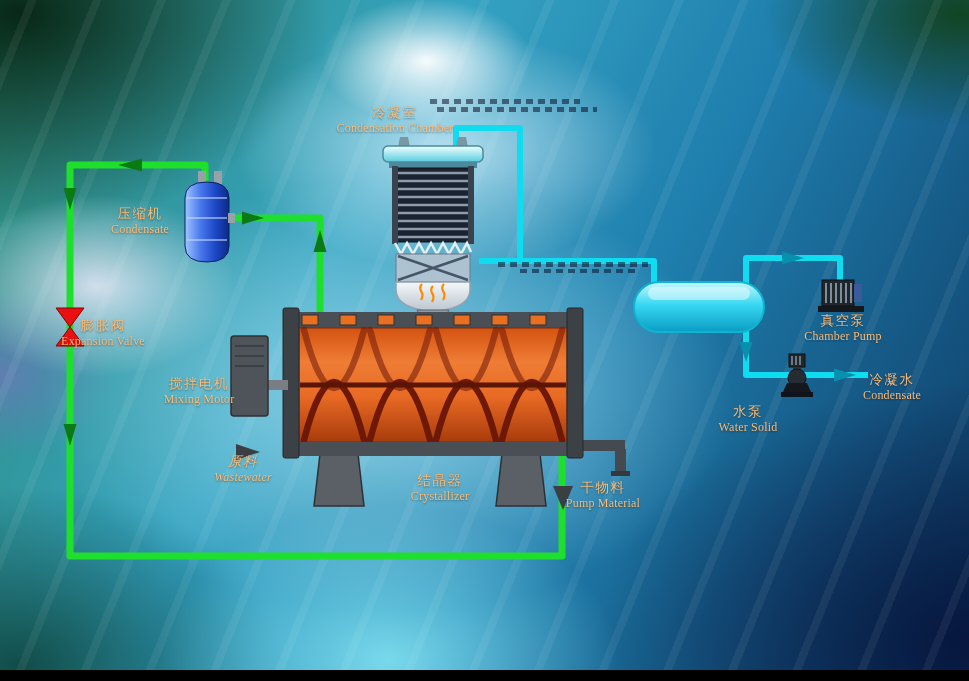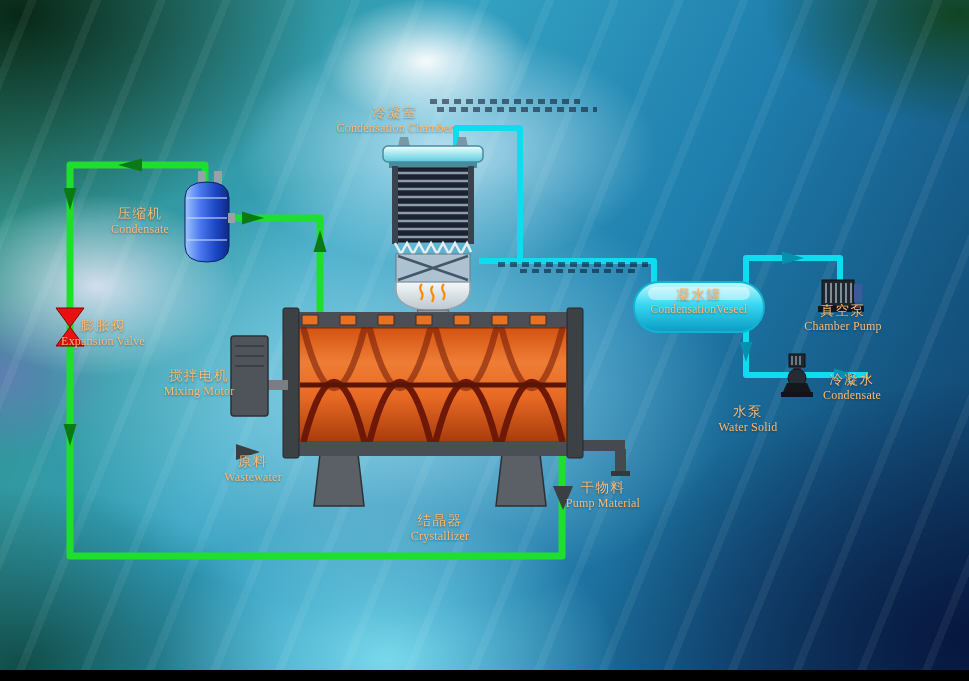--- a/index.html
+++ b/index.html
@@ -199,47 +199,43 @@
     <span class="en">Condensation Chamber</span>
   </div>
   <div class="lbl" style="left:140px; top:206px;">
     <span class="zh">压缩机</span>
     <span class="en">Condensate</span>
   </div>
   <div class="lbl" style="left:103px; top:318px;">
     <span class="zh">膨胀阀</span>
     <span class="en">Expansion Valve</span>
   </div>
-  <div class="lbl" style="left:199px; top:368px;">
+  <div class="lbl" style="left:199px; top:376px;">
     <span class="zh">搅拌电机</span>
     <span class="en">Mixing Motor</span>
   </div>
-  <div class="lbl" style="left:253px; top:454px;">
+  <div class="lbl" style="left:243px; top:454px;font-style:italic;">
     <span class="zh">原料</span>
     <span class="en">Wastewater</span>
   </div>
-  <div class="lbl" style="left:440px; top:473px;margin-top:40px;">
+  <div class="lbl" style="left:440px; top:473px;">
     <span class="zh">结晶器</span>
     <span class="en">Crystallizer</span>
   </div>
   <div class="lbl" style="left:603px; top:480px;">
     <span class="zh">干物料</span>
     <span class="en">Pump Material</span>
   </div>
-  <div class="lbl" style="left:699px; top:287px;">
-    <span class="zh">凝水罐</span>
-    <span class="en" style="font-size:11.5px;">CondensationVeseel</span>
-  </div>
-  <div class="lbl" style="left:843px; top:303px;">
+  <div class="lbl" style="left:843px; top:313px;">
     <span class="zh">真空泵</span>
     <span class="en">Chamber Pump</span>
   </div>
   <div class="lbl" style="left:748px; top:404px;">
     <span class="zh">水泵</span>
     <span class="en">Water Solid</span>
   </div>
-  <div class="lbl" style="left:852px; top:372px;">
+  <div class="lbl" style="left:892px; top:372px;">
     <span class="zh">冷凝水</span>
     <span class="en">Condensate</span>
   </div>
 
   <div class="bottom-bar"></div>
 </div>
 
 </body></html>

